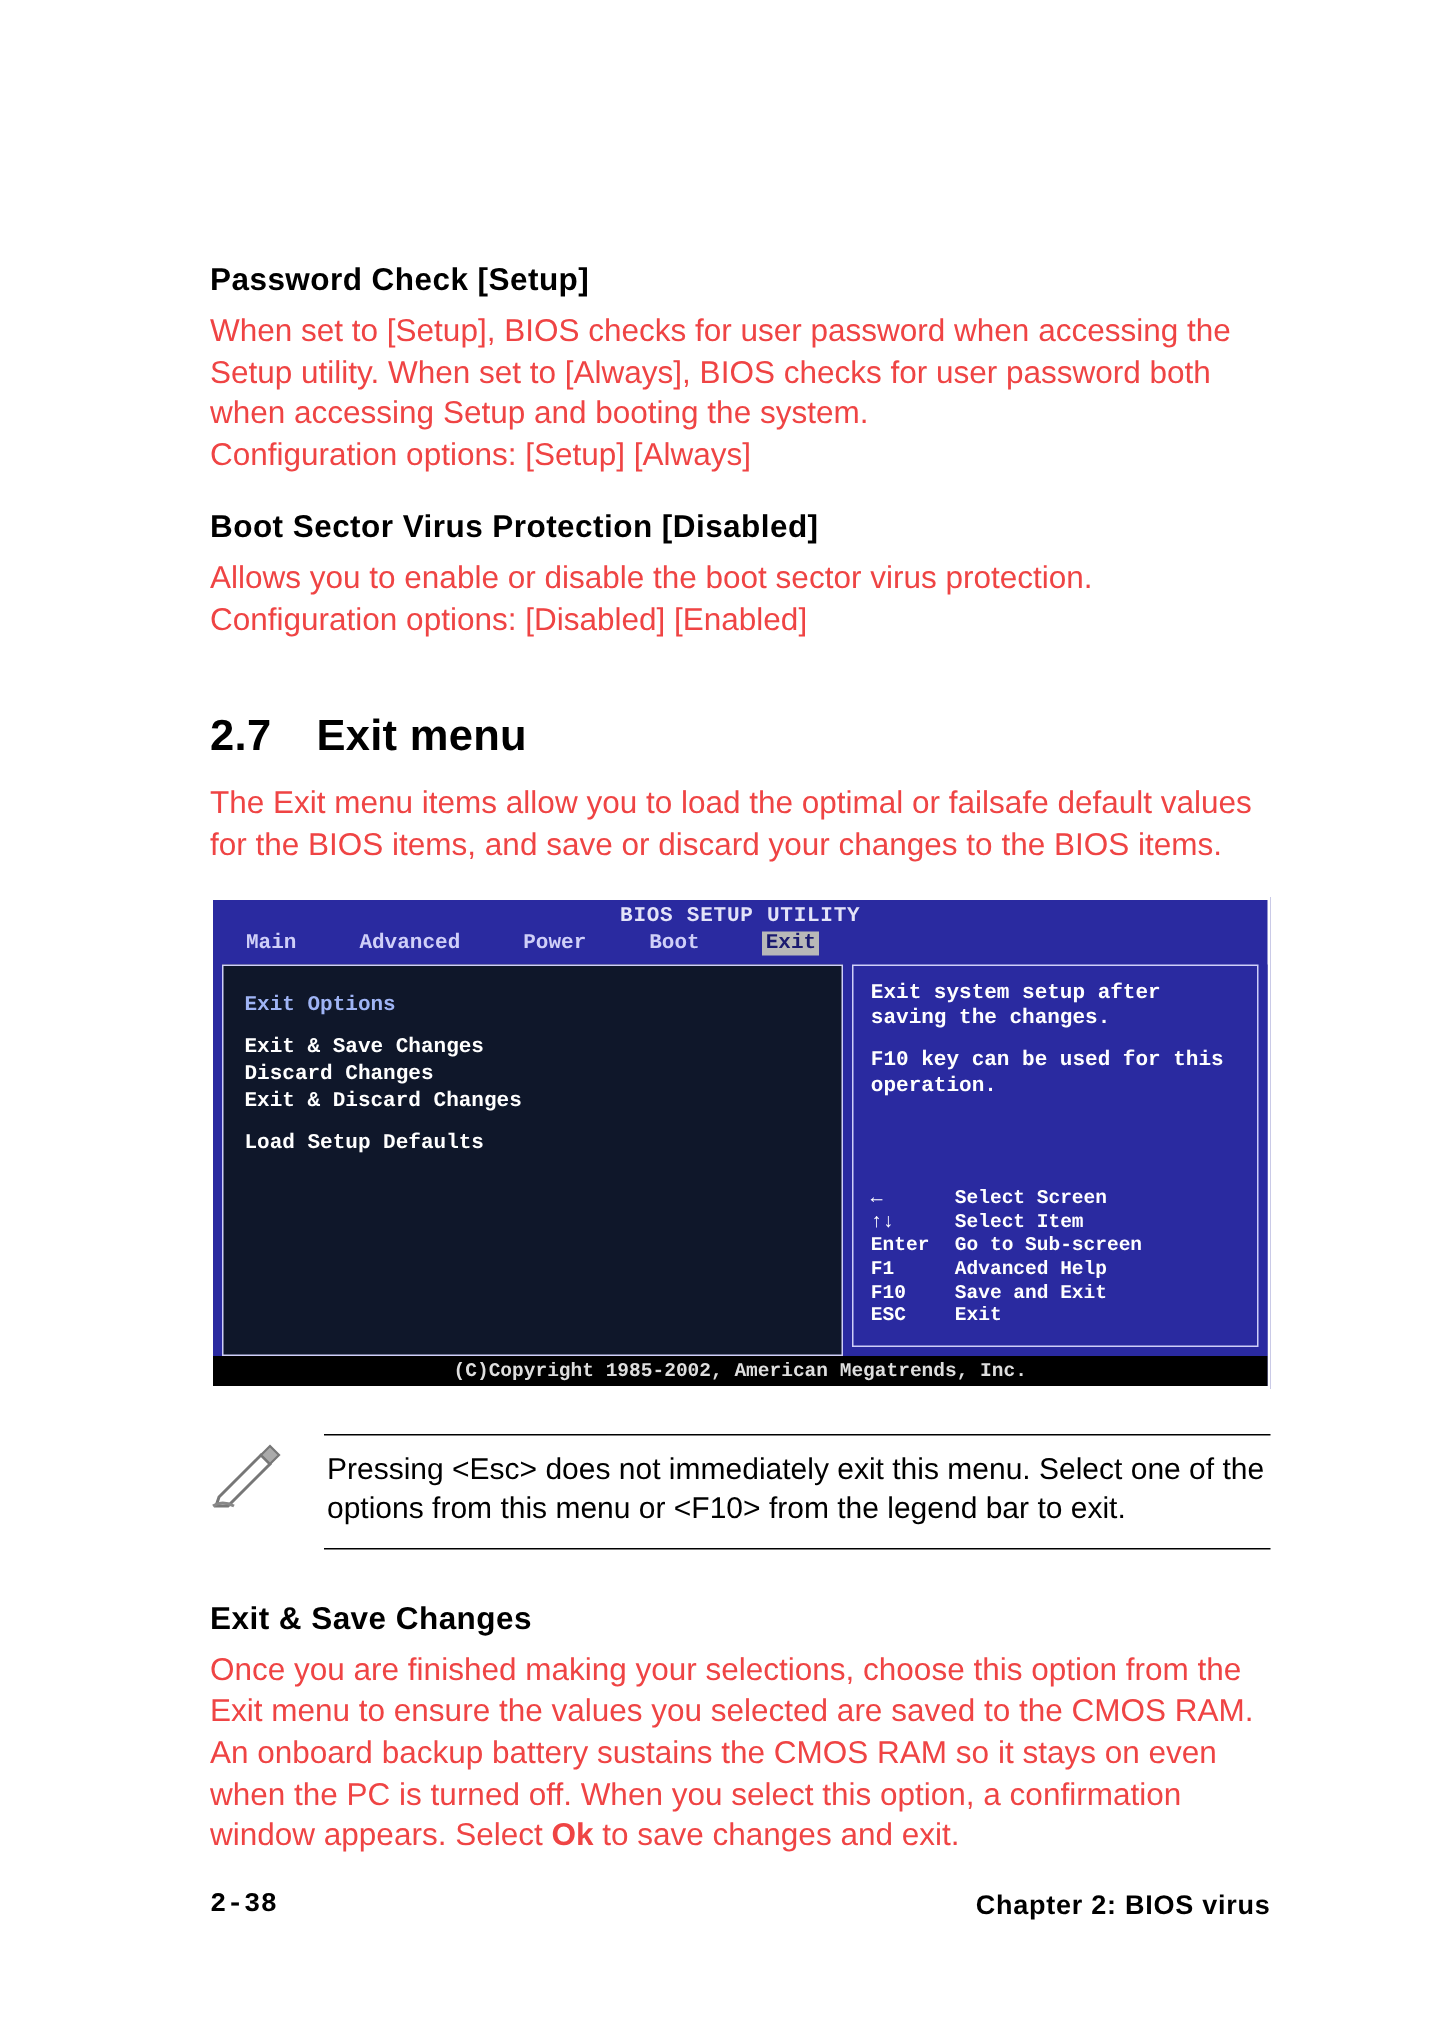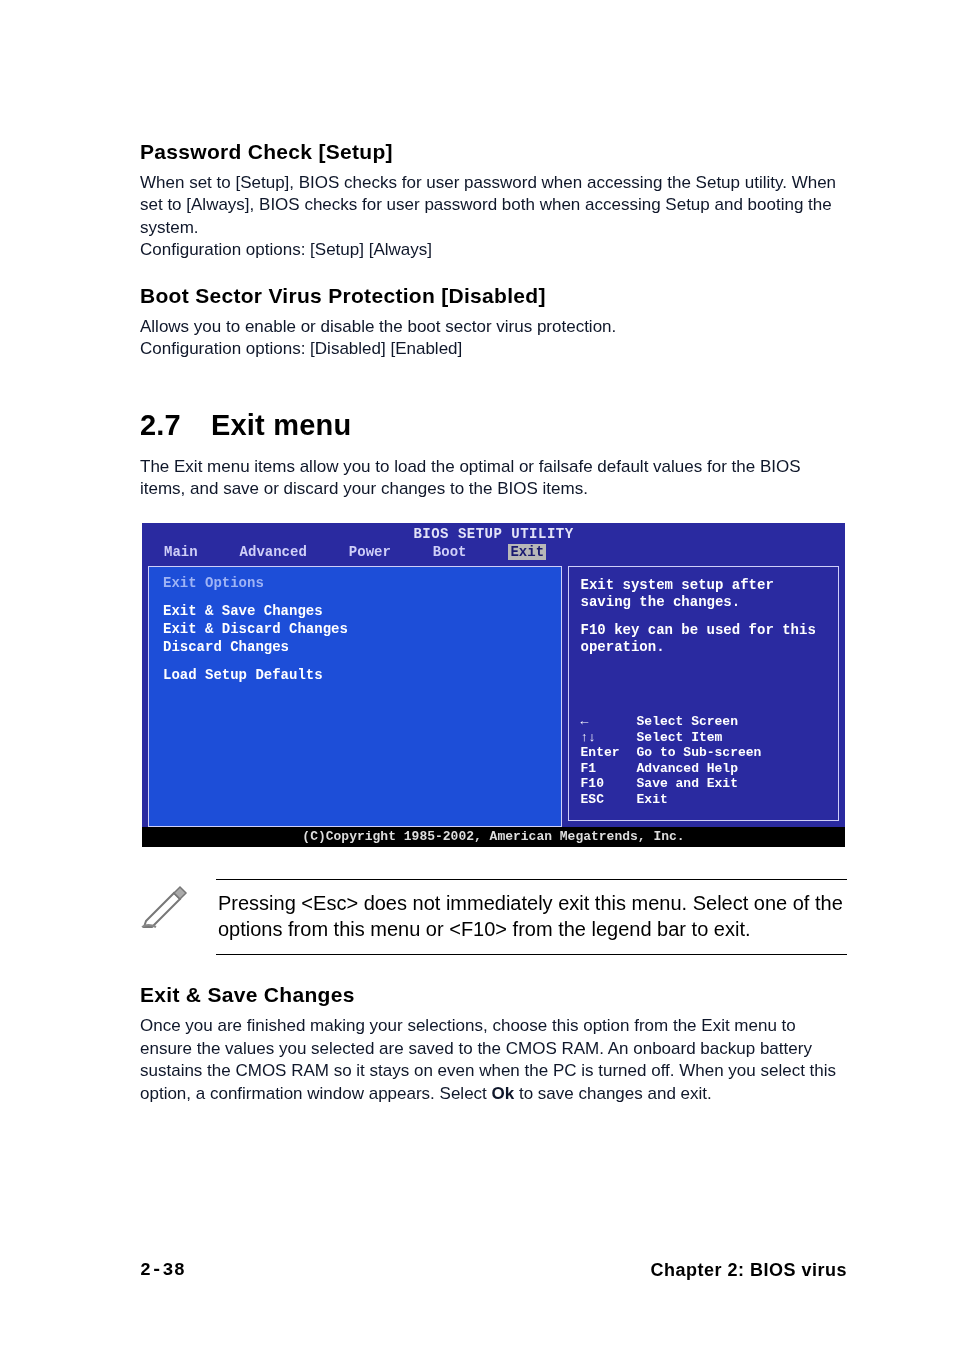--- a/index.html
+++ b/index.html
@@ -10,26 +10,27 @@
       font-family: Arial, Helvetica, sans-serif;
       color: #000000;
       position: relative;
       padding: 140px 107px 40px 140px;
     }
     .heading-2 {
       font-size: 21px;
       font-weight: bold;
       margin-bottom: 8px;
       letter-spacing: 0.3px;
+      margin-top: 35px;
     }
     .body-text {
-      font-size: 17px;
+      font-size: 21px;
       line-height: 1.32;
       margin-bottom: 14px;
-      color: #0f172a;
+      color: #ef4444;
     }
     h1.section {
       font-size: 29px;
       font-weight: 900;
       margin-top: 48px;
       margin-bottom: 14px;
       letter-spacing: 0.2px;
     }
     h1.section .num { display:inline-block; margin-right: 30px; }
     .bios-box {
@@ -62,22 +63,22 @@
       padding: 0 2px;
     }
     .bios-body {
       display: flex;
       background: #2a2aa0;
     }
     .bios-left {
       flex: 1.55;
       border: 1px solid #cfcff8;
       margin: 0 6px 0 6px;
-      padding: 8px 14px 14px 14px;
-      background: #1d4ed8;
+      padding: 18px 14px 14px 14px;
+      background: #0f172a;
       color: #ffffff;
       min-height: 255px;
     }
     .bios-left .group-title { font-weight: bold; color:#9fb4f5; margin-bottom: 10px; }
     .bios-left .opt { font-weight: bold; color:#ffffff; margin: 2px 0; }
     .bios-left .opt.gap { margin-top: 12px; }
     .bios-right {
       flex: 1;
       border: 1px solid #cfcff8;
       margin: 0 6px 6px 0;
@@ -155,22 +156,22 @@
     <span class="tab">Main</span>
     <span class="tab">Advanced</span>
     <span class="tab">Power</span>
     <span class="tab">Boot</span>
     <span class="tab selected">Exit</span>
   </div>
   <div class="bios-body">
     <div class="bios-left">
       <div class="group-title">Exit Options</div>
       <div class="opt gap">Exit &amp; Save Changes</div>
+      <div class="opt">Discard Changes</div>
       <div class="opt">Exit &amp; Discard Changes</div>
-      <div class="opt">Discard Changes</div>
       <div class="opt gap">Load Setup Defaults</div>
     </div>
     <div class="bios-right">
       <div class="help">
         <p>Exit system setup after saving the changes.</p>
         <p>F10 key can be used for this operation.</p>
       </div>
       <div class="bios-keys">
         <div class="krow">
             <span class="kkey">←</span>

